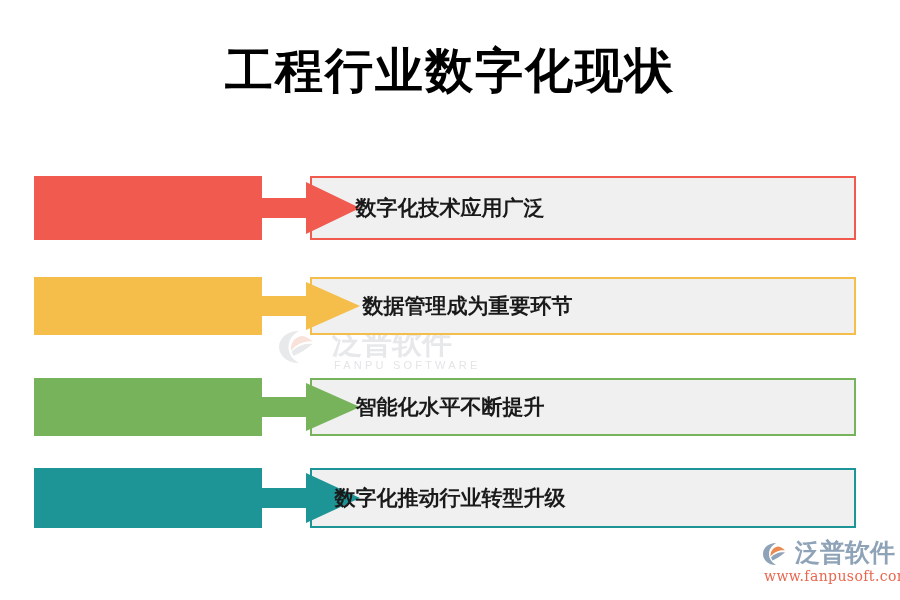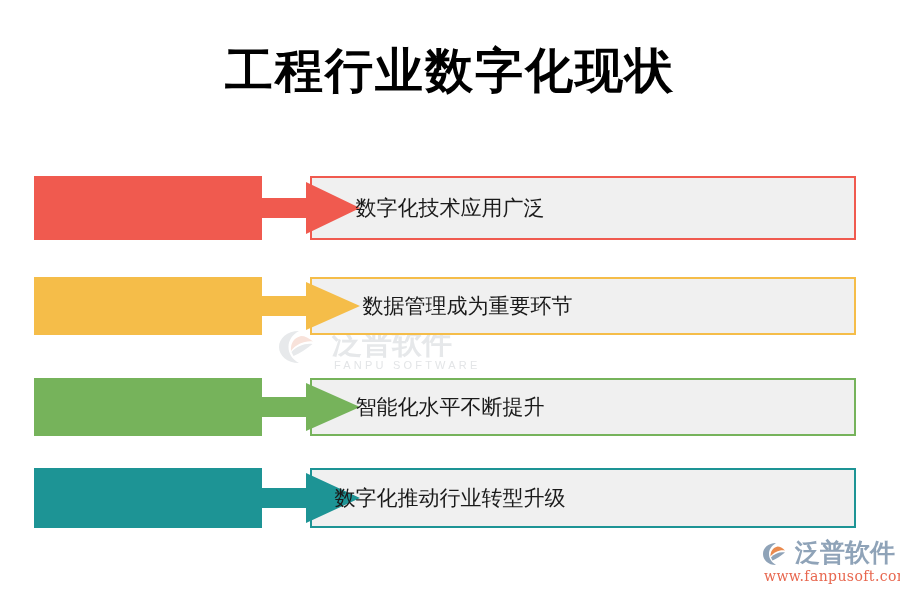--- a/index.html
+++ b/index.html
@@ -96,20 +96,21 @@
     position: absolute;
     left: 0;
     width: 100%;
     text-align: center;
     font-family: "DejaVu Serif", "Liberation Serif", serif;
     font-size: 21px;
     line-height: 26px;
     color: #1a1a1a;
     white-space: nowrap;
     z-index: 4;
+    font-weight: bold;
   }
   .arrow-svg {
     position: absolute;
     left: 34px;
     z-index: 3;
     overflow: visible;
   }
 
   
   #row-1 { top: 176px; height: 64px; }

